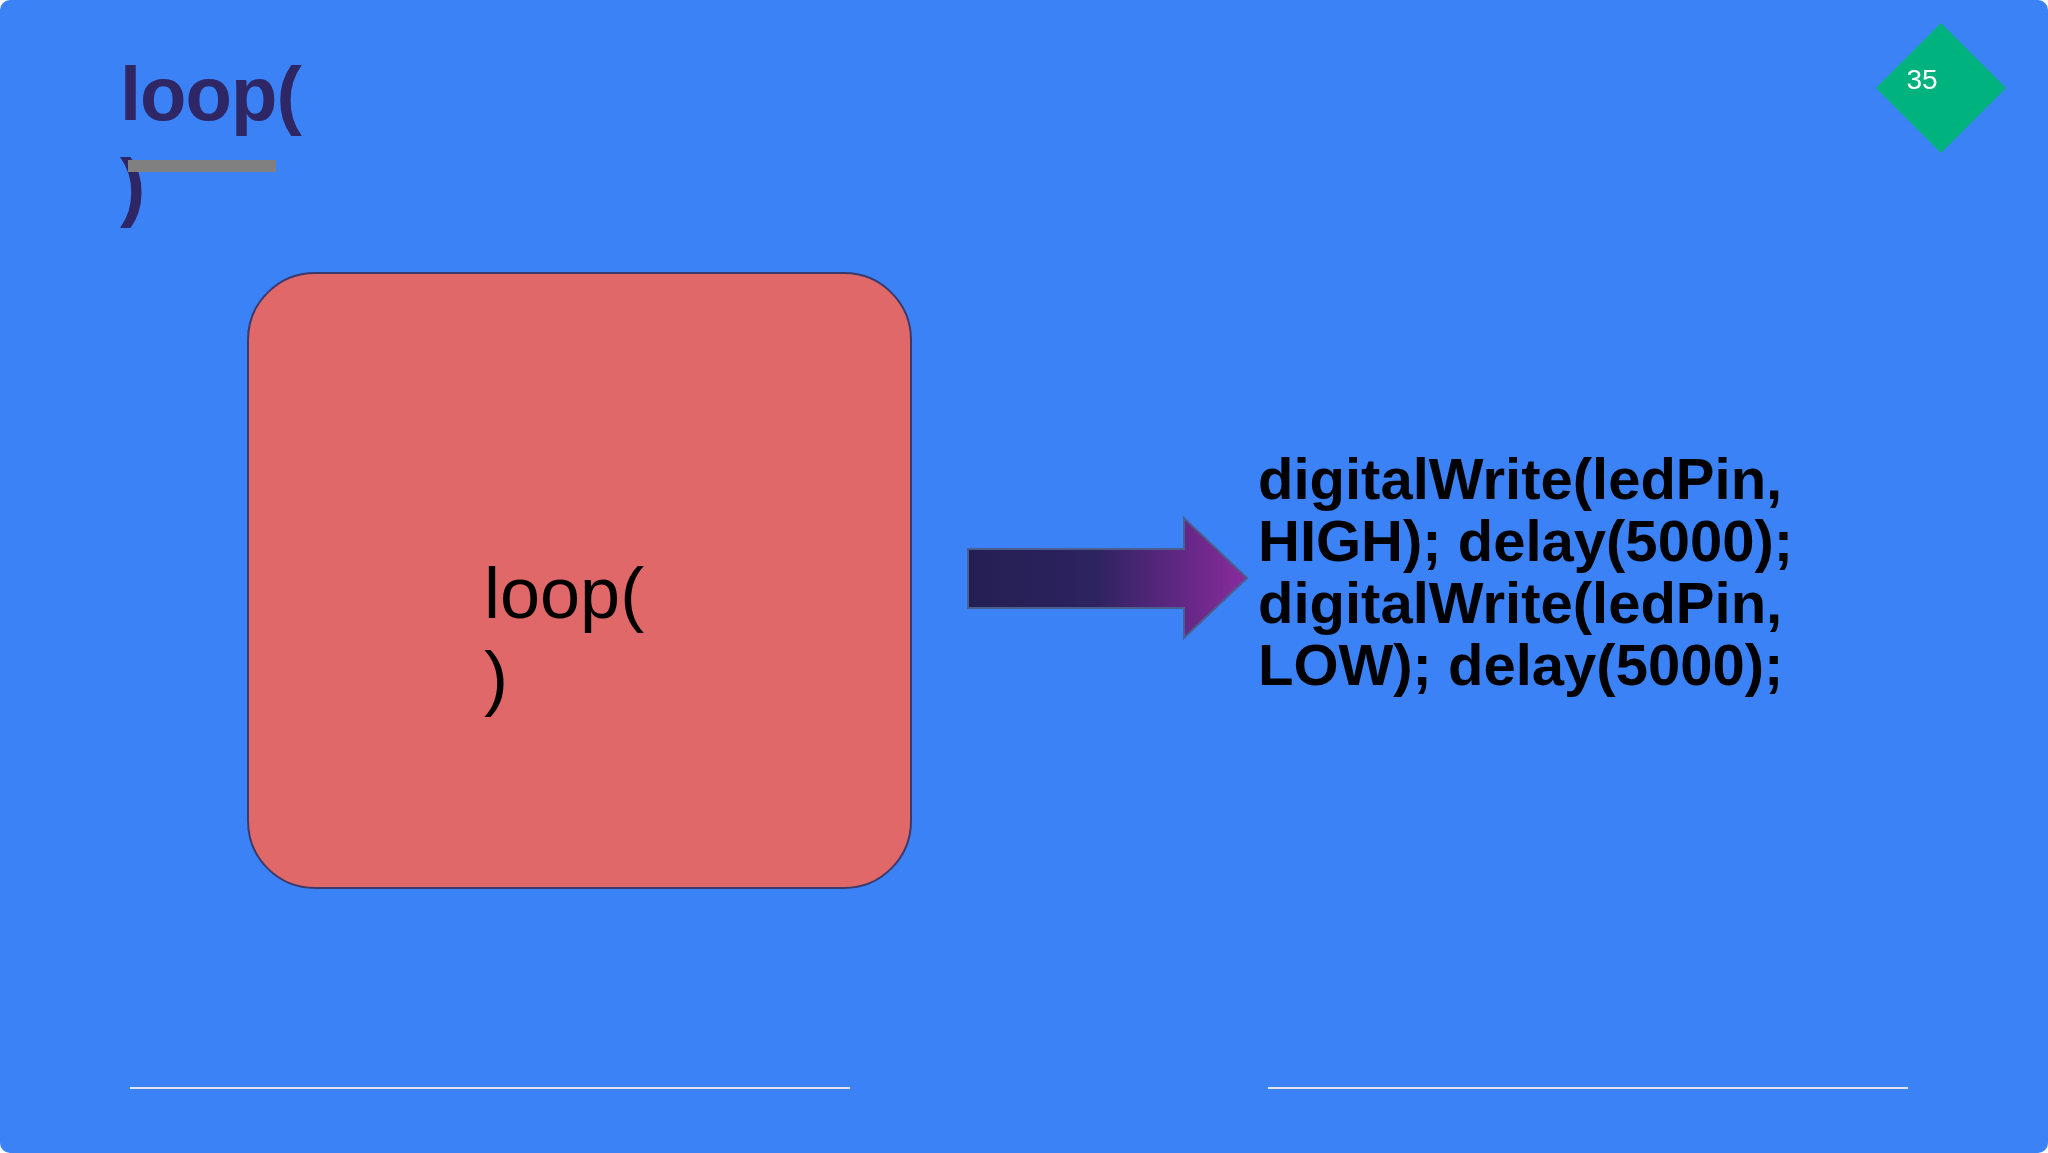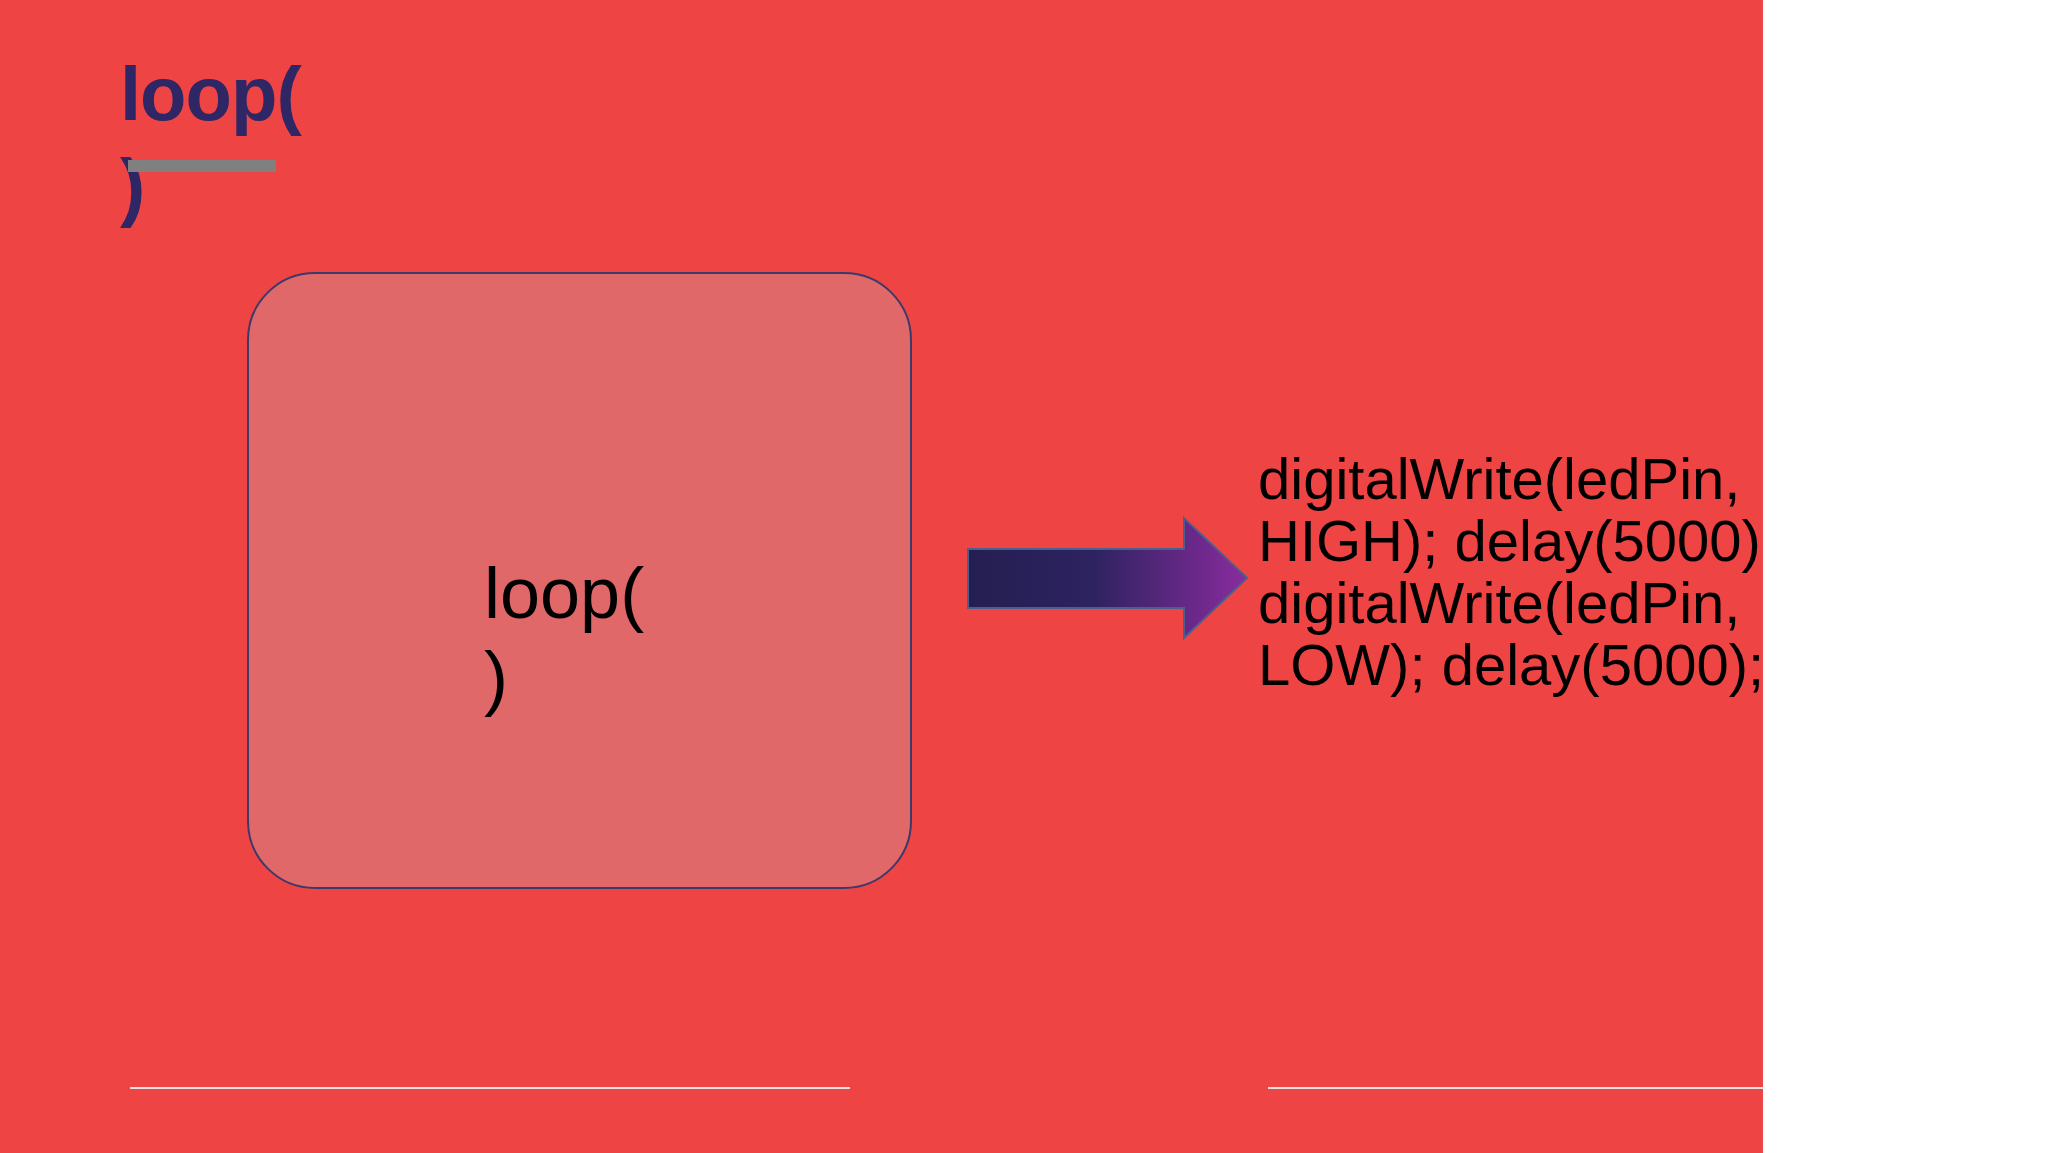--- a/index.html
+++ b/index.html
@@ -5,24 +5,25 @@
   html, body {
     margin: 0;
     padding: 0;
     background: #ffffff;
   }
   body {
     font-family: "Liberation Sans", sans-serif;
   }
   #slide {
     position: relative;
-    width: 1763px;
+    width: 2048px;
     height: 1153px;
-    background: #ef4444;
+    background: #3b82f6;
     overflow: hidden;
+    border-radius: 10px;
   }
 
   
   #title-block {
     position: absolute;
     left: 120px;
     top: 48px;
     width: 420px;
   }
   #slide-title {
@@ -106,20 +107,21 @@
   
   #code-text {
     position: absolute;
     left: 1258px;
     top: 448px;
     width: 560px;
     font-size: 58px;
     line-height: 62px;
     color: #000000;
     white-space: pre-line;
+    font-weight: bold;
   }
 
   
   .footer-rule {
     position: absolute;
     top: 1087px;
     height: 2px;
     background: #e3e3e3;
   }
   #footer-rule-left {

